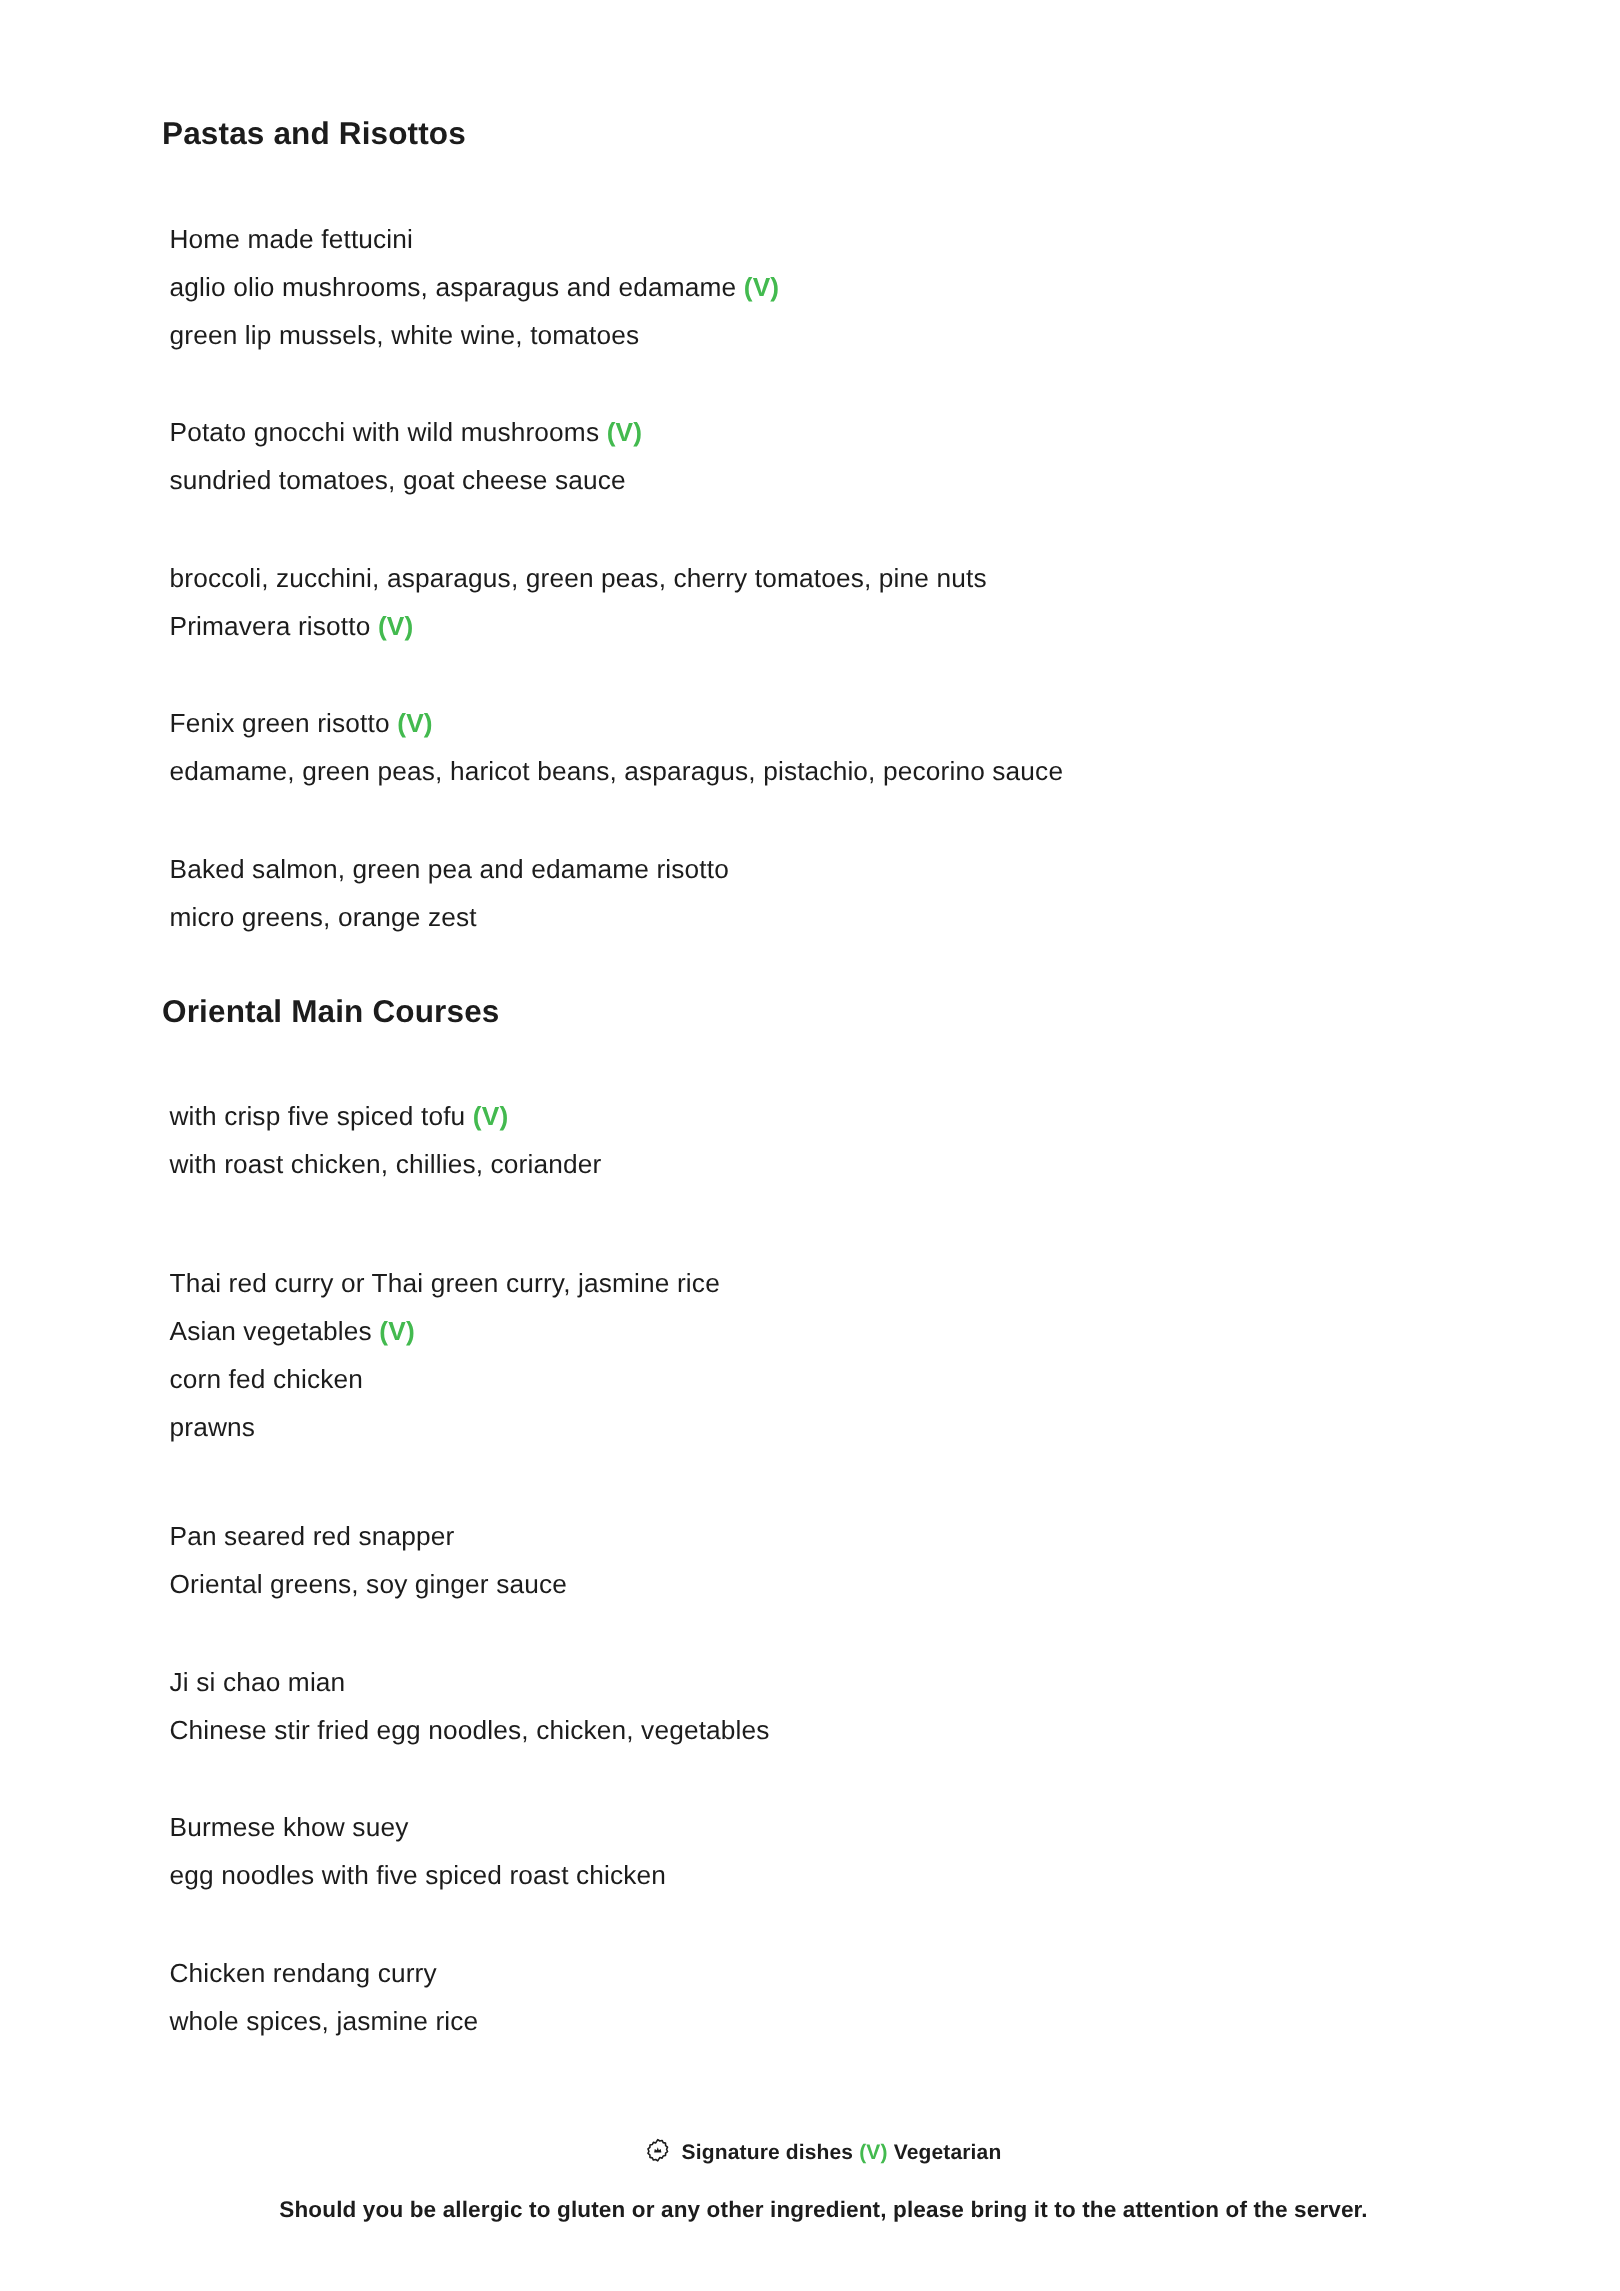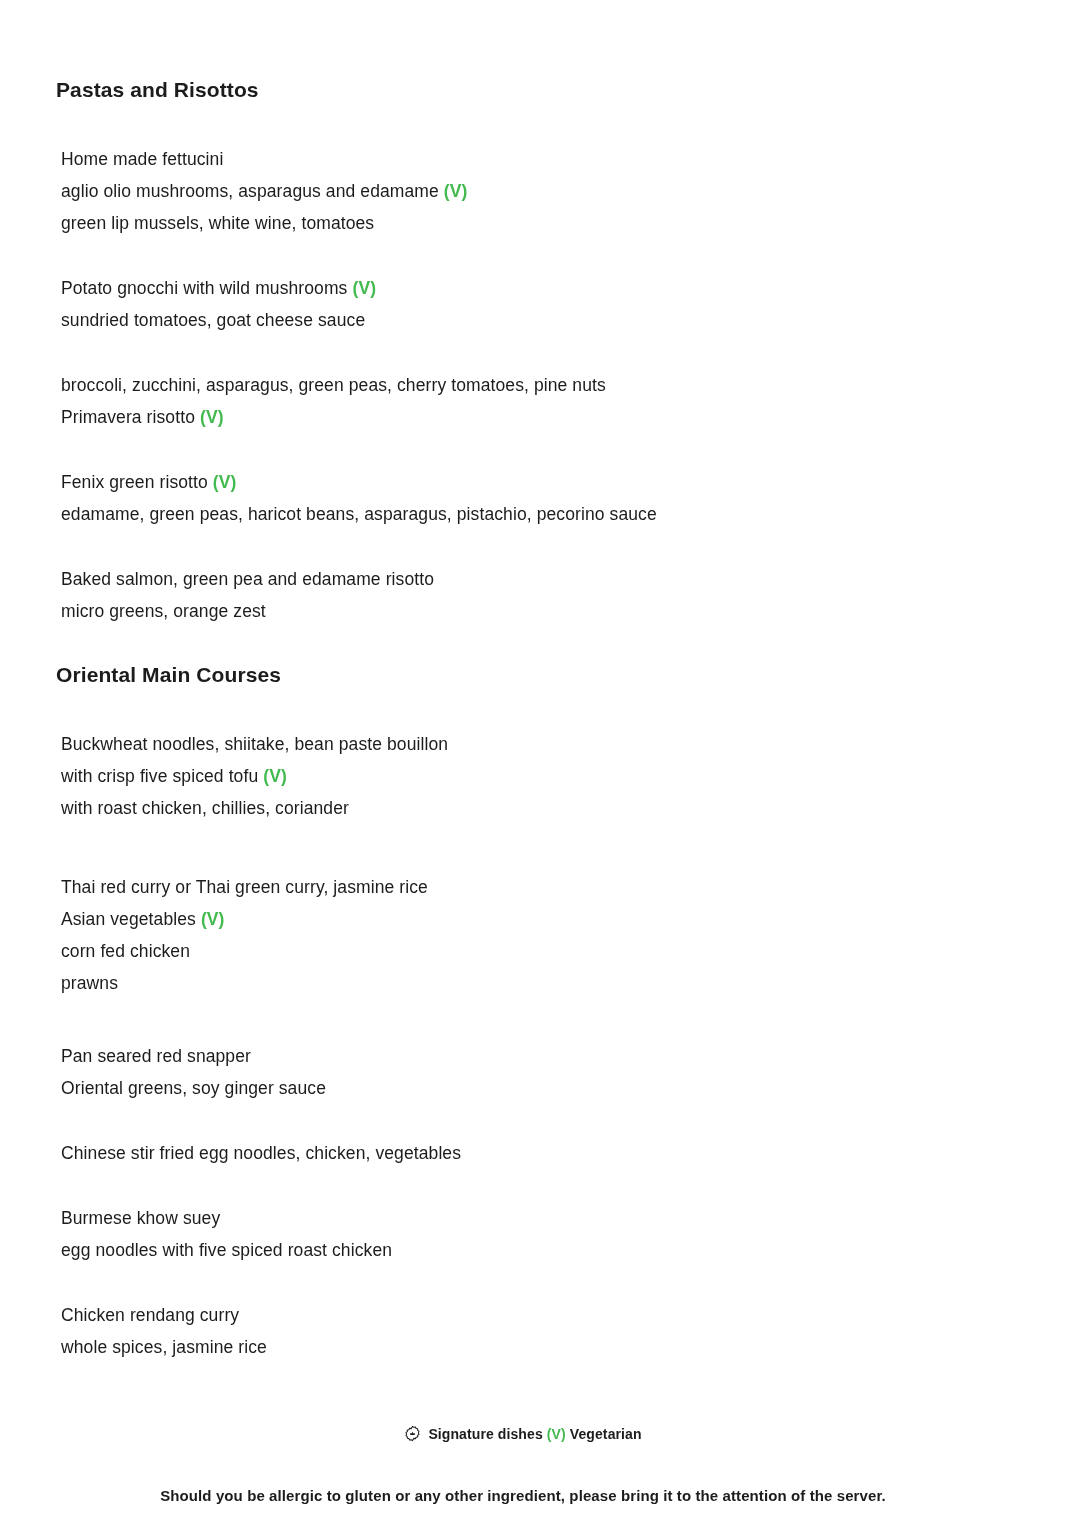--- a/index.html
+++ b/index.html
@@ -9,21 +9,21 @@
   }
   body {
     width: 1080px;
     height: 1527px;
     font-family: "Liberation Sans", "DejaVu Sans", sans-serif;
     color: #1c1c1c;
     position: relative;
     overflow: hidden;
   }
   .content {
-    padding: 78px 90px 0 56px;
+    padding: 78px 90px 0 108px;
   }
   .section-heading {
     font-size: 21px;
     font-weight: 700;
     margin: 0 0 44px 0;
     letter-spacing: 0.1px;
   }
   #menu-root section:nth-of-type(2) .section-heading {
     margin-top: 32px;
   }
@@ -55,21 +55,21 @@
   .legend .badge-icon {
     display: inline-block;
     vertical-align: -3px;
     margin-right: 7px;
   }
   .legend .legend-veg {
     color: var(--veg-green, #43ba4f);
     margin: 0 4px;
   }
   .allergy {
-    margin-top: 42px;
+    margin-top: 20px;
     text-align: center;
     font-size: 15px;
     font-weight: 700;
     letter-spacing: 0.1px;
   }
 </style>
 </head>
 <body style="background: rgb(255, 255, 255); color: rgb(28, 28, 28);">
 
 <div class="content">
@@ -98,35 +98,35 @@
           <div class="menu-item">
             <p class="menu-line"><span>Baked salmon, green pea and edamame risotto</span></p>
             <p class="menu-line"><span>micro greens, orange zest</span></p>
           </div>
         </div>
       </section>
       <section class="menu-section">
         <h2 class="section-heading">Oriental Main Courses</h2>
         <div class="items">
           <div class="menu-item">
-            <p class="menu-line"><span>Buckwheat noodles, shiitake, bean paste bouillon</span></p>
             <p class="menu-line"><span>with crisp five spiced tofu</span><span class="veg-mark">(V)</span></p>
             <p class="menu-line"><span>with roast chicken, chillies, coriander</span></p>
           </div>
           <div class="menu-item">
             <p class="menu-line"><span>Thai red curry or Thai green curry, jasmine rice</span></p>
             <p class="menu-line"><span>Asian vegetables</span><span class="veg-mark">(V)</span></p>
             <p class="menu-line"><span>corn fed chicken</span></p>
             <p class="menu-line"><span>prawns</span></p>
           </div>
           <div class="menu-item">
             <p class="menu-line"><span>Pan seared red snapper</span></p>
             <p class="menu-line"><span>Oriental greens, soy ginger sauce</span></p>
           </div>
           <div class="menu-item">
+            <p class="menu-line"><span>Ji si chao mian</span></p>
             <p class="menu-line"><span>Chinese stir fried egg noodles, chicken, vegetables</span></p>
           </div>
           <div class="menu-item">
             <p class="menu-line"><span>Burmese khow suey</span></p>
             <p class="menu-line"><span>egg noodles with five spiced roast chicken</span></p>
           </div>
           <div class="menu-item">
             <p class="menu-line"><span>Chicken rendang curry</span></p>
             <p class="menu-line"><span>whole spices, jasmine rice</span></p>
           </div>

